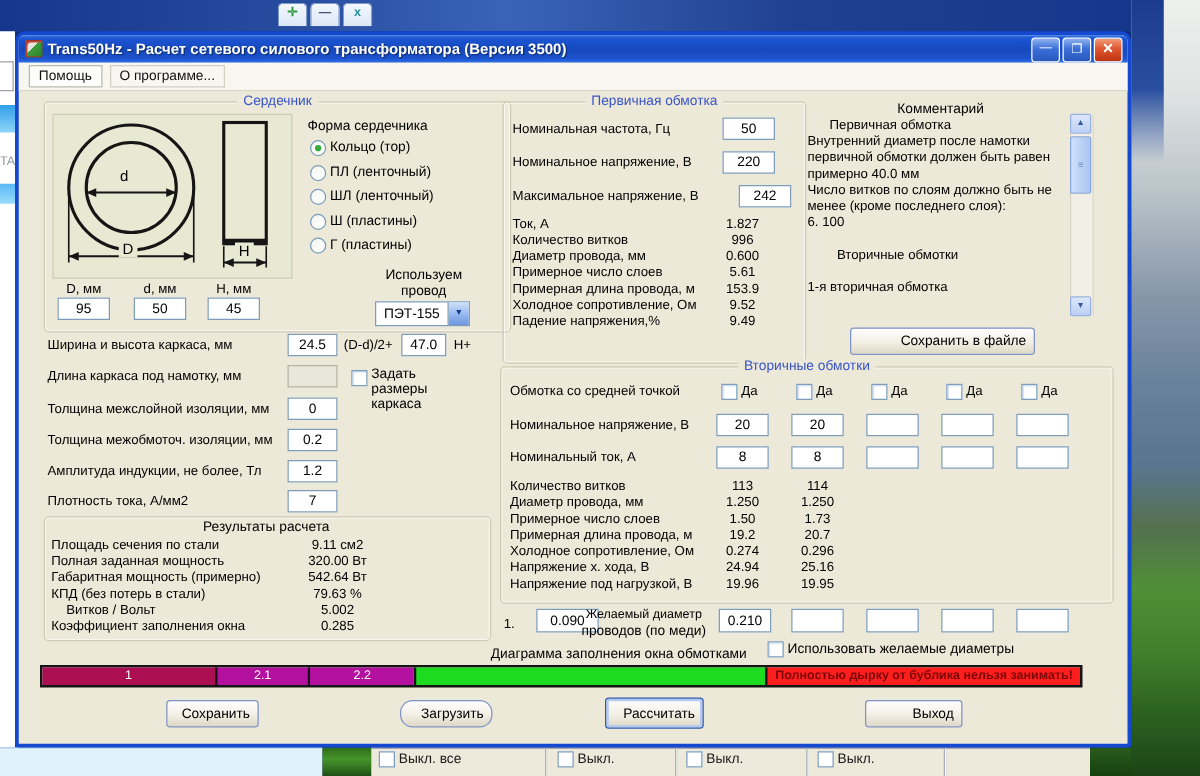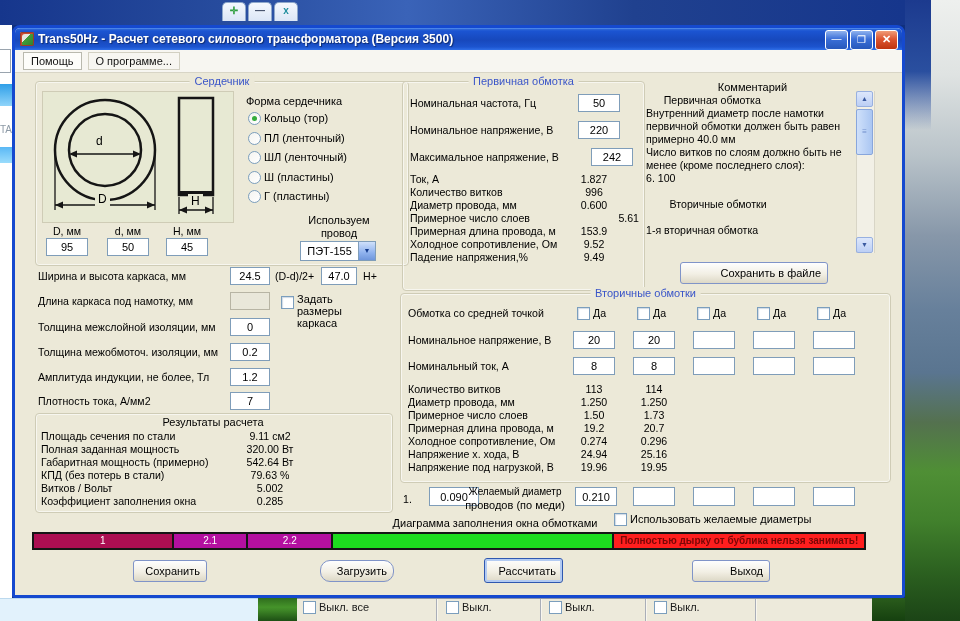--- a/index.html
+++ b/index.html
@@ -203,21 +203,21 @@
       <div class="abs grp" style="left:20px;top:340px;width:356px;height:98px;"></div>
       <div class="abs lbl ctr" style="left:20px;top:343px;width:356px;font-size:11px;">Результаты расчета</div>
       <div class="abs lbl" style="left:26px;top:357px;">Площадь сечения по стали</div>
       <div class="abs val" style="left:200px;top:357px;width:110px;">9.11 см2</div>
       <div class="abs lbl" style="left:26px;top:370px;">Полная заданная мощность</div>
       <div class="abs val" style="left:200px;top:370px;width:110px;">320.00 Вт</div>
       <div class="abs lbl" style="left:26px;top:383px;">Габаритная мощность (примерно)</div>
       <div class="abs val" style="left:200px;top:383px;width:110px;">542.64 Вт</div>
       <div class="abs lbl" style="left:26px;top:396px;">КПД (без потерь в стали)</div>
       <div class="abs val" style="left:200px;top:396px;width:110px;">79.63 %</div>
-      <div class="abs lbl" style="left:26px;top:409px;">Витков / Вольт</div>
+      <div class="abs lbl" style="left:38px;top:409px;">Витков / Вольт</div>
       <div class="abs val" style="left:200px;top:409px;width:110px;">5.002</div>
       <div class="abs lbl" style="left:26px;top:422px;">Коэффициент заполнения окна</div>
       <div class="abs val" style="left:200px;top:422px;width:110px;">0.285</div>
 
       <div class="abs grp" style="left:387px;top:8px;width:241px;height:208px;">
         <div class="grp-title">Первичная обмотка</div>
       </div>
       <div class="abs lbl" style="left:395px;top:24px;">Номинальная частота, Гц</div>
       <input class="abs inp" style="left: 563px; top: 21px; width: 42px; height: 18px;" value="50">
       <div class="abs lbl" style="left:395px;top:51px;">Номинальное напряжение, В</div>
@@ -225,21 +225,21 @@
       <div class="abs lbl" style="left:395px;top:78px;">Максимальное напряжение, В</div>
       <input class="abs inp" style="left: 576px; top: 75px; width: 42px; height: 18px;" value="242">
 
       <div class="abs lbl" style="left:395px;top:100px;">Ток, А</div>
       <div class="abs val" style="left:534px;top:100px;width:90px;">1.827</div>
       <div class="abs lbl" style="left:395px;top:113px;">Количество витков</div>
       <div class="abs val" style="left:534px;top:113px;width:90px;">996</div>
       <div class="abs lbl" style="left:395px;top:126px;">Диаметр провода, мм</div>
       <div class="abs val" style="left:534px;top:126px;width:90px;">0.600</div>
       <div class="abs lbl" style="left:395px;top:139px;">Примерное число слоев</div>
-      <div class="abs val" style="left:534px;top:139px;width:90px;text-align:right;">5.61</div>
+      <div class="abs val" style="left:534px;top:139px;width:90px;">5.61</div>
       <div class="abs lbl" style="left:395px;top:152px;">Примерная длина провода, м</div>
       <div class="abs val" style="left:534px;top:152px;width:90px;">153.9</div>
       <div class="abs lbl" style="left:395px;top:165px;">Холодное сопротивление, Ом</div>
       <div class="abs val" style="left:534px;top:165px;width:90px;">9.52</div>
       <div class="abs lbl" style="left:395px;top:178px;">Падение напряжения,%</div>
       <div class="abs val" style="left:534px;top:178px;width:90px;">9.49</div>
 
       <div class="abs lbl ctr" style="left:630px;top:8px;width:215px;font-size:11px;">Комментарий</div>
       <div class="abs" style="left:631px;top:21px;width:208px;">
         <div class="cmt-line">      Первичная обмотка</div>

